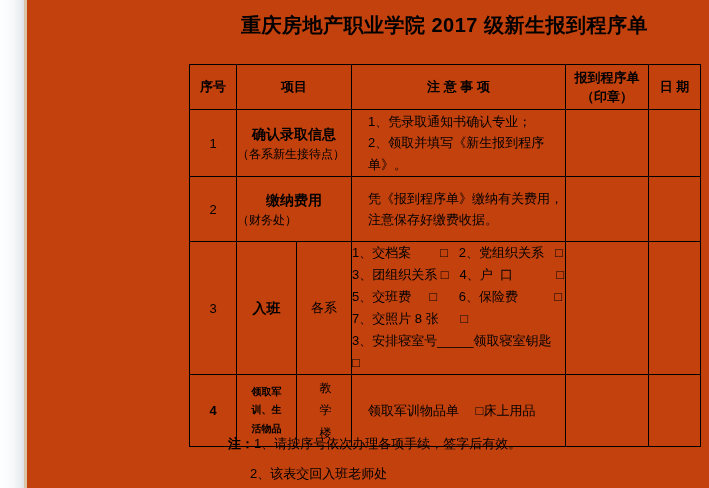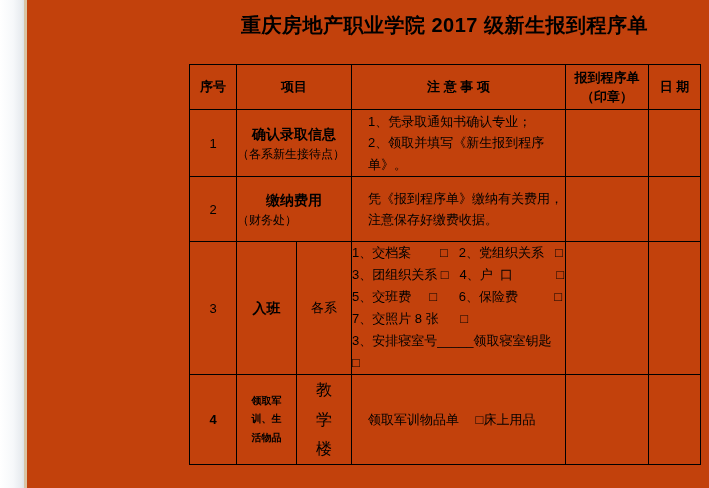--- a/index.html
+++ b/index.html
@@ -69,24 +69,24 @@
     width: 3.3em;
     font-weight: bold;
     font-size: 10px;
     line-height: 1.85;
     word-break: break-all;
     text-align: center;
   }
   .wrap-vert {
     display: inline-block;
     width: 1.25em;
-    font-size: 16px;
+    font-size: 12px;
     line-height: 1.85;
     word-break: break-all;
-    text-align: center;
+    text-align: right;
   }
   .centered-note { text-align: left; }
   .footnotes {
     position: absolute;
     left: 228px;
     top: 435px;
     font-size: 13px;
   }
   .footnote-label { font-weight: bold; }
   .footnote-line2 { margin-left: 22px; margin-top: 12px; }
@@ -179,14 +179,22 @@
       </td>
       <td class="notes-cell centered-note">
         <div class="notes-line">领取军训物品单　 □床上用品</div>
       </td>
       <td></td>
       <td></td>
     </tr>
   </tbody>
     </table>
 
+  <div class="footnotes">
+    <div>
+      <span class="footnote-label">注：</span><span>1、请按序号依次办理各项手续，签字后有效。</span>
+    </div>
+    <div class="footnote-line2">
+      <span>2、该表交回入班老师处</span>
+    </div>
+  </div>
 
 </div>
 
 </body></html>

